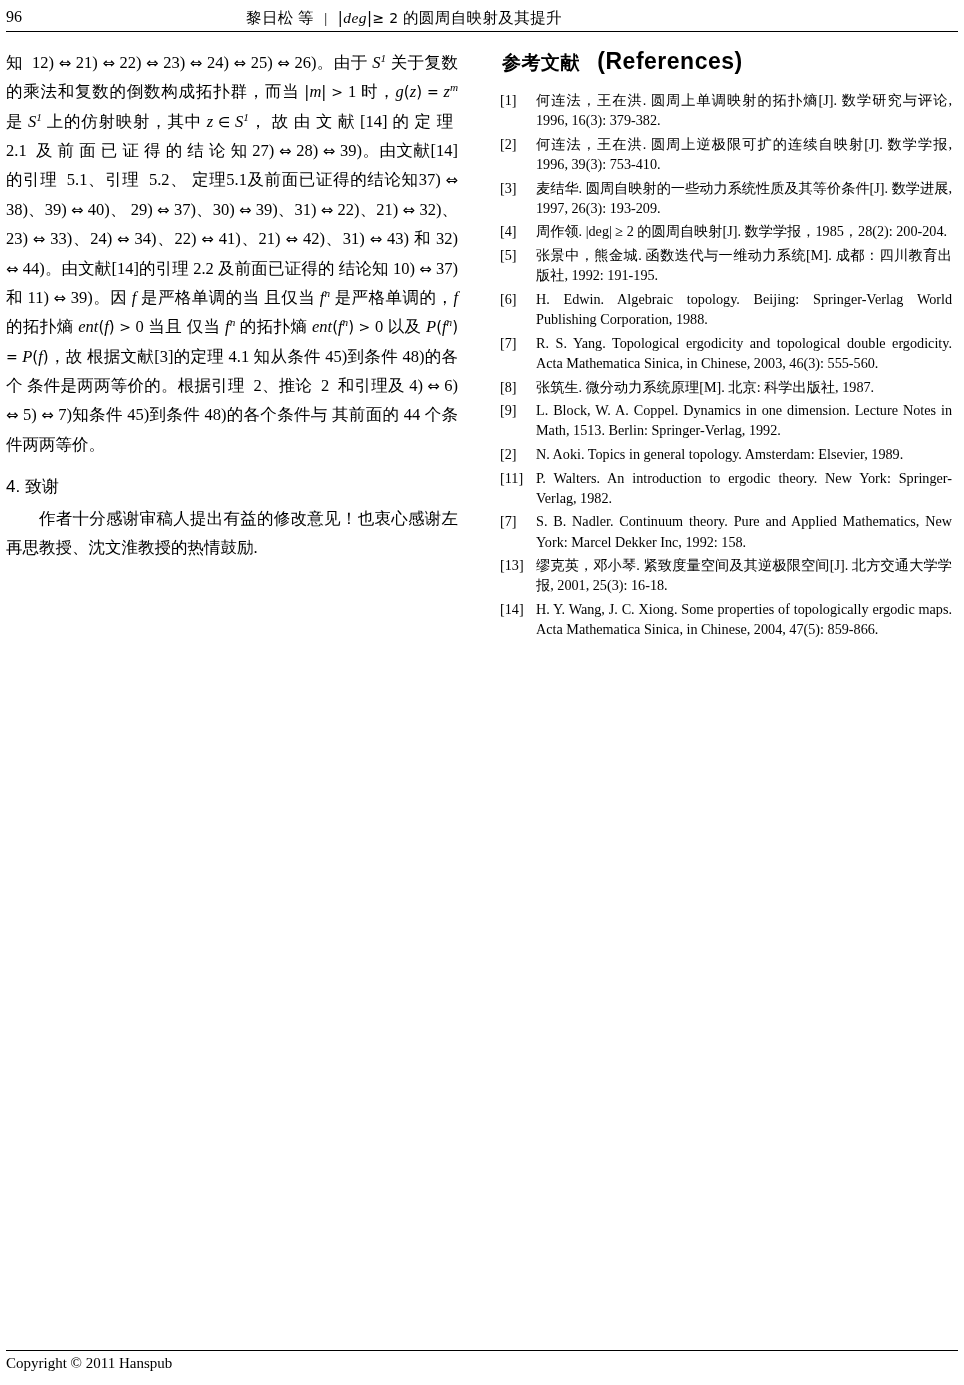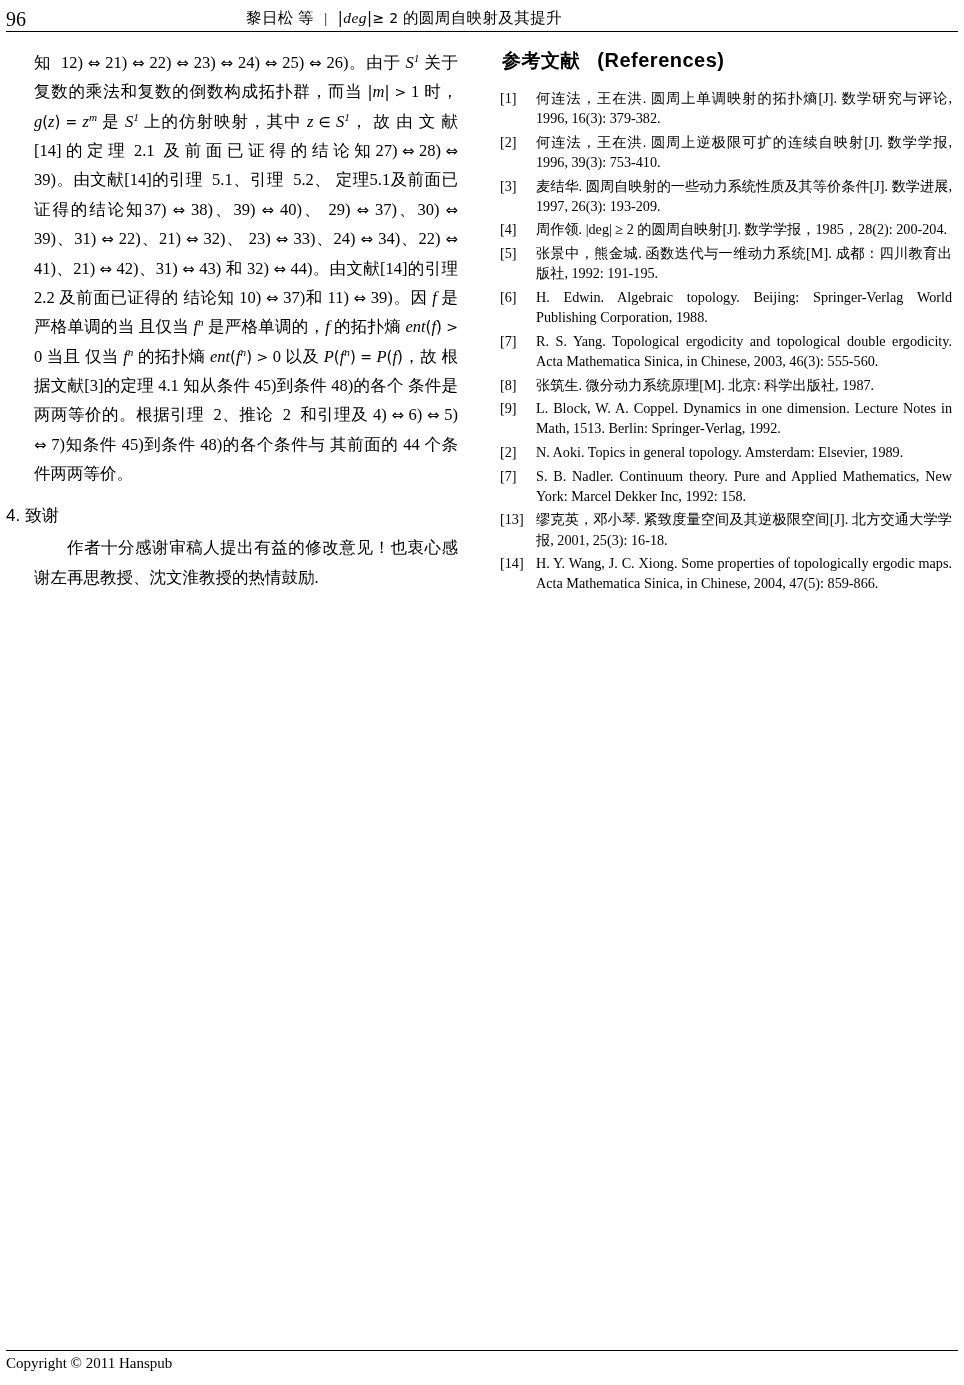--- a/index.html
+++ b/index.html
@@ -25,21 +25,21 @@
   
   .runhead {
     position: absolute;
     left: 0; top: 8px;
     width: 964px;
     height: 24px;
   }
   .runhead .folio {
     position: absolute;
     left: 6px; top: 0;
-    font-size: 20px;
+    font-size: 16px;
     font-family: "Liberation Serif", serif;
   }
   .runhead .title {
     position: absolute;
     left: 0; top: 0;
     width: 808px;
     text-align: center;
     font-size: 15.5px;
     font-family: "Liberation Serif", serif;
     letter-spacing: 0.4px;
@@ -68,21 +68,20 @@
   }
   .col-left { left: 6px; }
   .col-right { left: 500px; }
 
   .zh {
     font-family: "Liberation Serif", serif;
     font-size: 16.5px;
     line-height: 1.78;
     text-align: justify;
     text-justify: inter-ideograph;
-    margin-left: 28px;
   }
   .zh p { margin: 0; }
   .mathvar { font-style: italic; font-family: "Liberation Serif", serif; }
   .sup { font-size: 0.68em; vertical-align: super; }
   .iff { font-family: "DejaVu Sans", sans-serif; font-size: 15px; }
   .abs { font-family: "DejaVu Sans", sans-serif; font-size: 15px; }
   .ge { font-family: "DejaVu Sans", sans-serif; font-size: 14px; }
 
   h2.sec {
     font-family: "Liberation Sans", sans-serif;
@@ -94,21 +93,21 @@
   .para-indent { text-indent: 2em; }
 
   
   .ref-title {
     font-family: "Liberation Sans", sans-serif;
     font-weight: bold;
     font-size: 19px;
     margin: 0 0 14px 2px;
     letter-spacing: 0.5px;
   }
-  .ref-title .en { font-size: 20px; }
+  .ref-title .en { font-size: 23px; }
 
   .ref-list {
     font-family: "Liberation Serif", serif;
     font-size: 14.2px;
     line-height: 1.42;
   }
   .ref-item {
     position: relative;
     padding-left: 36px;
     margin-bottom: 3.5px;
@@ -248,20 +247,24 @@
       <div class="ref-item">
         <span class="num">[9]</span>
         <span class="body">L. Block, W. A. Coppel. Dynamics in one dimension. Lecture Notes in Math, 1513. Berlin: Springer-Verlag, 1992.</span>
       </div>
 
       <div class="ref-item">
         <span class="num">[2]</span>
         <span class="body">N. Aoki. Topics in general topology. Amsterdam: Elsevier, 1989.</span>
       </div>
 
+      <div class="ref-item">
+        <span class="num">[11]</span>
+        <span class="body">P. Walters. An introduction to ergodic theory. New York: Springer-Verlag, 1982.</span>
+      </div>
 
       <div class="ref-item">
         <span class="num">[7]</span>
         <span class="body">S. B. Nadler. Continuum theory. Pure and Applied Mathematics, New York: Marcel Dekker Inc, 1992: 158.</span>
       </div>
 
       <div class="ref-item">
         <span class="num">[13]</span>
         <span class="body">缪克英，邓小琴. 紧致度量空间及其逆极限空间[J]. 北方交通大学学报, 2001, 25(3): 16-18.</span>
       </div>

